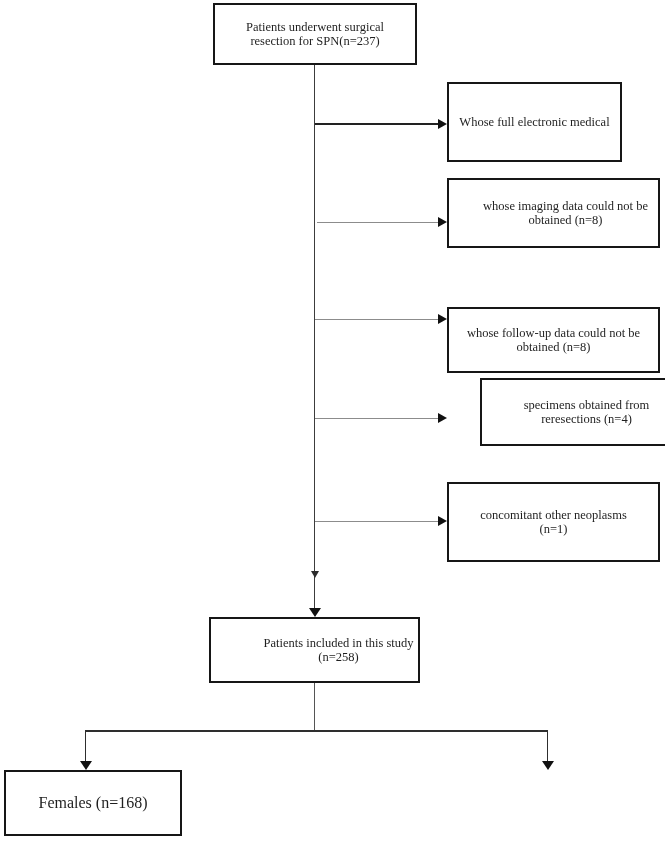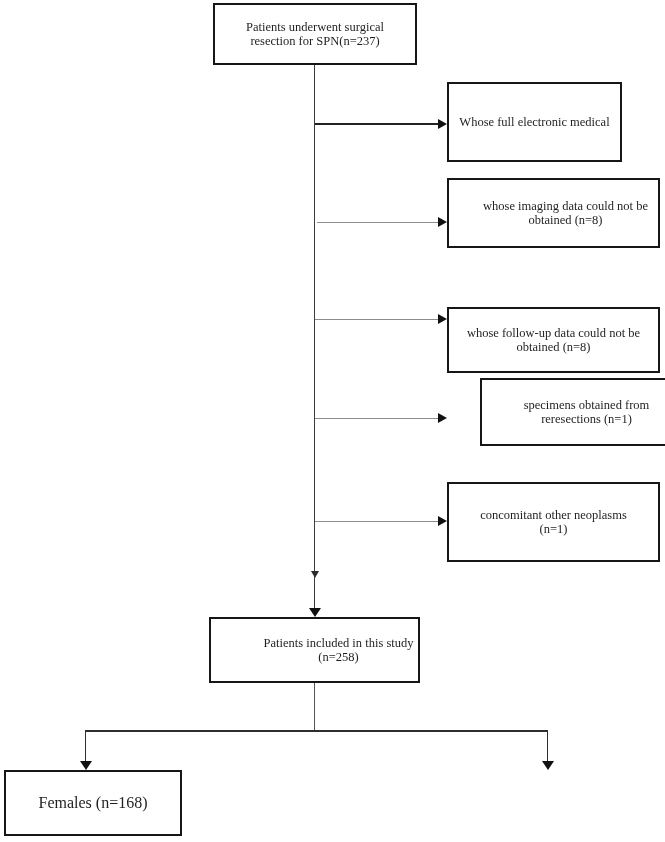--- a/index.html
+++ b/index.html
@@ -126,21 +126,21 @@
   <div class="fbox box-excl-2">
     <div class="bline">whose imaging data could not be</div>
     <div class="bline">obtained (n=8)</div>
   </div>
   <div class="fbox box-excl-3">
     <div class="bline">whose follow-up data could not be</div>
     <div class="bline">obtained (n=8)</div>
   </div>
   <div class="fbox box-excl-4">
     <div class="bline">specimens obtained from</div>
-    <div class="bline">reresections (n=1)</div>
+    <div class="bline">reresections (n=4)</div>
   </div>
   <div class="fbox box-excl-5">
     <div class="bline">concomitant other neoplasms</div>
     <div class="bline">(n=1)</div>
   </div>
 
   <div class="fbox box-included">
     <div class="bline">Patients included in this study</div>
     <div class="bline">(n=258)</div>
   </div>

